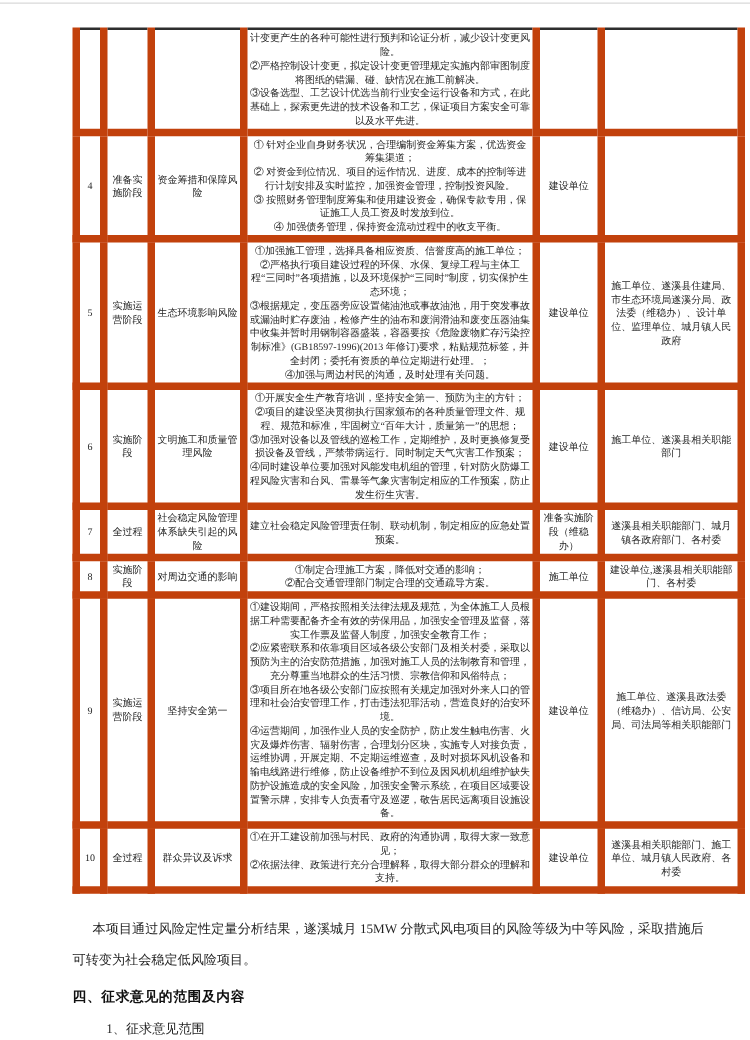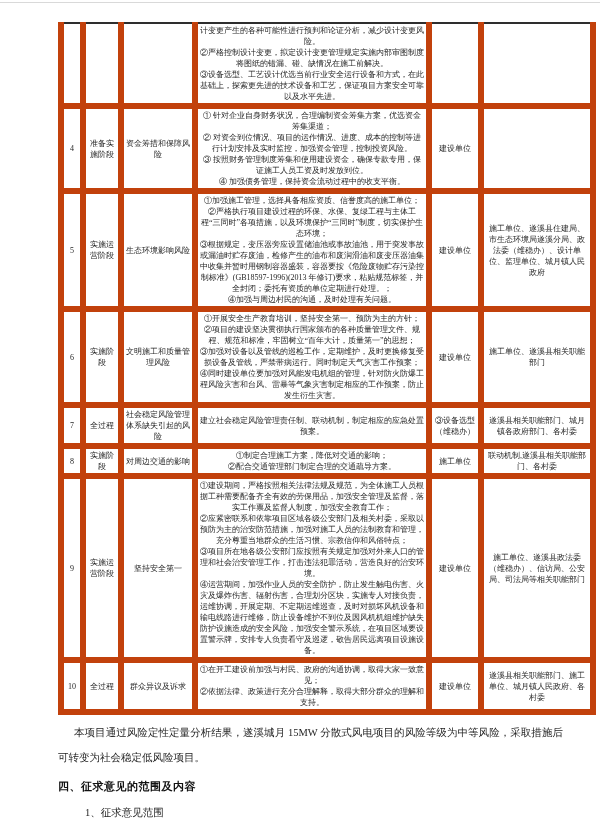--- a/index.html
+++ b/index.html
@@ -26,21 +26,21 @@
     white-space:pre-wrap;
   }
   tr.carryover td{border-top:none;border-bottom:2px solid #6e6e6e;}
   .sections{width:505px;}
   .sec-heading{
     font-size:11px;font-weight:bold;color:#111;
     margin:9px 0 0 0;letter-spacing:0.5px;
   }
   .para{
     font-size:10.5px;line-height:25px;text-align:justify;
-    text-indent:16px;margin:5px 0 0 0;width:505px;
+    text-indent:16px;margin:16px 0 0 0;width:505px;
   }
   .sub-item{
     font-size:10.5px;line-height:25px;margin:6px 0 0 27px;
   }
 </style>
 </head>
 <body>
 
 <div class="page-top-edge"></div>
 
@@ -97,31 +97,31 @@
 ③加强对设备以及管线的巡检工作，定期维护，及时更换修复受损设备及管线，严禁带病运行。同时制定天气灾害工作预案；
 ④同时建设单位要加强对风能发电机组的管理，针对防火防爆工程风险灾害和台风、雷暴等气象灾害制定相应的工作预案，防止发生衍生灾害。</td>
         <td>建设单位</td>
         <td>施工单位、遂溪县相关职能部门</td>
       </tr>
       <tr style="height:33px">
         <td>7</td>
         <td>全过程</td>
         <td>社会稳定风险管理体系缺失引起的风险</td>
         <td class="cell-measures">建立社会稳定风险管理责任制、联动机制，制定相应的应急处置预案。</td>
-        <td>③设备选型（维稳办）</td>
+        <td>准备实施阶段（维稳办）</td>
         <td>遂溪县相关职能部门、城月镇各政府部门、各村委</td>
       </tr>
       <tr style="height:25px">
         <td>8</td>
         <td>实施阶段</td>
         <td>对周边交通的影响</td>
         <td class="cell-measures">①制定合理施工方案，降低对交通的影响；
 ②配合交通管理部门制定合理的交通疏导方案。</td>
         <td>施工单位</td>
-        <td>联动机制,遂溪县相关职能部门、各村委</td>
+        <td>建设单位,遂溪县相关职能部门、各村委</td>
       </tr>
       <tr style="height:182px">
         <td>9</td>
         <td>实施运营阶段</td>
         <td>坚持安全第一</td>
         <td class="cell-measures">①建设期间，严格按照相关法律法规及规范，为全体施工人员根据工种需要配备齐全有效的劳保用品，加强安全管理及监督，落实工作票及监督人制度，加强安全教育工作；
 ②应紧密联系和依靠项目区域各级公安部门及相关村委，采取以预防为主的治安防范措施，加强对施工人员的法制教育和管理，充分尊重当地群众的生活习惯、宗教信仰和风俗特点；
 ③项目所在地各级公安部门应按照有关规定加强对外来人口的管理和社会治安管理工作，打击违法犯罪活动，营造良好的治安环境。
 ④运营期间，加强作业人员的安全防护，防止发生触电伤害、火灾及爆炸伤害、辐射伤害，合理划分区块，实施专人对接负责，运维协调，开展定期、不定期运维巡查，及时对损坏风机设备和输电线路进行维修，防止设备维护不到位及因风机机组维护缺失防护设施造成的安全风险，加强安全警示系统，在项目区域要设置警示牌，安排专人负责看守及巡逻，敬告居民远离项目设施设备。</td>
         <td>建设单位</td>

